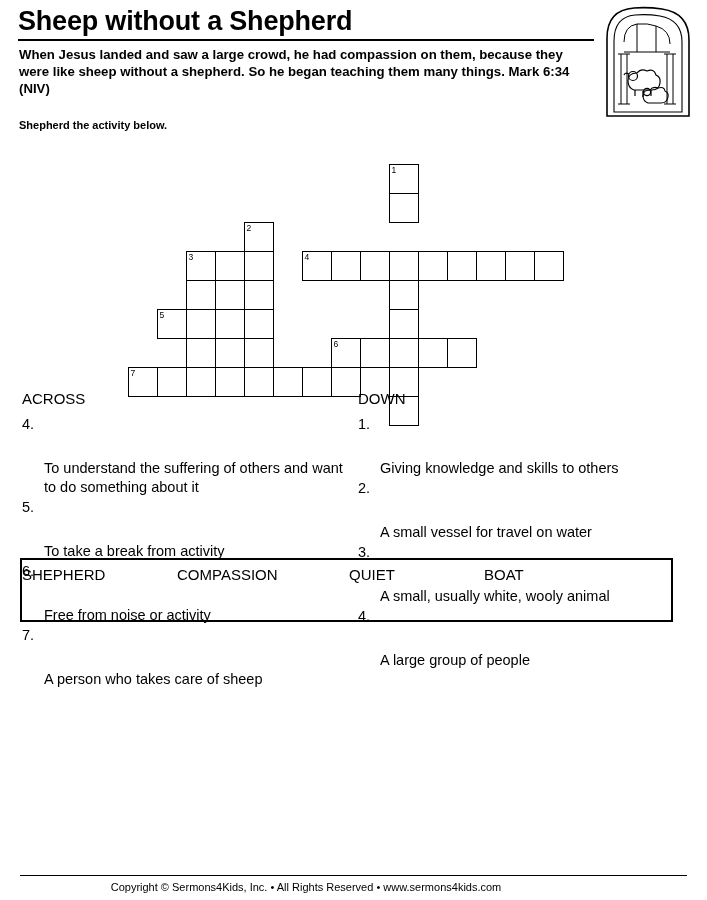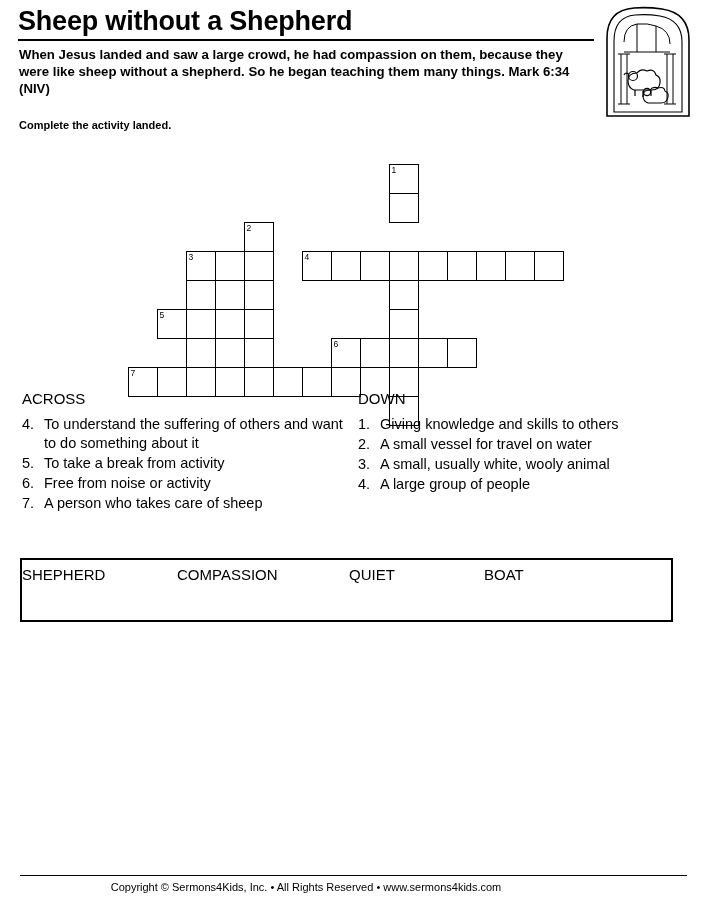--- a/index.html
+++ b/index.html
@@ -119,20 +119,21 @@
     font-size: 14.5px;
     line-height: 19px;
     margin-bottom: 1px;
   }
   .clue .cnum {
     width: 22px;
     flex: 0 0 22px;
   }
   .clue .ctext {
     flex: 1 1 auto;
+    margin-top: 44px;
   }
 
   
   .wordbank {
     position: absolute;
     left: 20px;
     top: 558px;
     width: 653px;
     height: 64px;
     border: 2px solid #000;
@@ -178,21 +179,21 @@
 </head>
 <body>
 
 <div class="page">
 
   <div class="title">Sheep without a Shepherd</div>
   <div class="title-rule"></div>
 
   <div class="verse">When Jesus landed and saw a large crowd, he had compassion on them, because they were like sheep without a shepherd. So he began teaching them many things. Mark 6:34 (NIV)</div>
 
-  <div class="instruction">Complete the activity landed.</div>
+  <div class="instruction">Shepherd the activity below.</div>
 
   <div class="clipart">
     <svg width="88" height="115" viewBox="0 0 88 115" xmlns="http://www.w3.org/2000/svg">
       <g fill="none" stroke="#000" stroke-width="1.6">
         <path d="M3 112 L3 34 Q3 6 30 4 Q44 3 58 5 Q85 9 85 36 L85 112 Z"></path>
         <path d="M10 108 L10 37 Q10 13 31 11 Q44 10 56 12 Q78 16 78 38 L78 108 Z" stroke-width="1.1"></path>
       </g>
       <g fill="none" stroke="#000" stroke-width="1">
 
         <path d="M20 38 Q20 22 33 20 Q44 19 52 22 Q66 26 66 40"></path>

